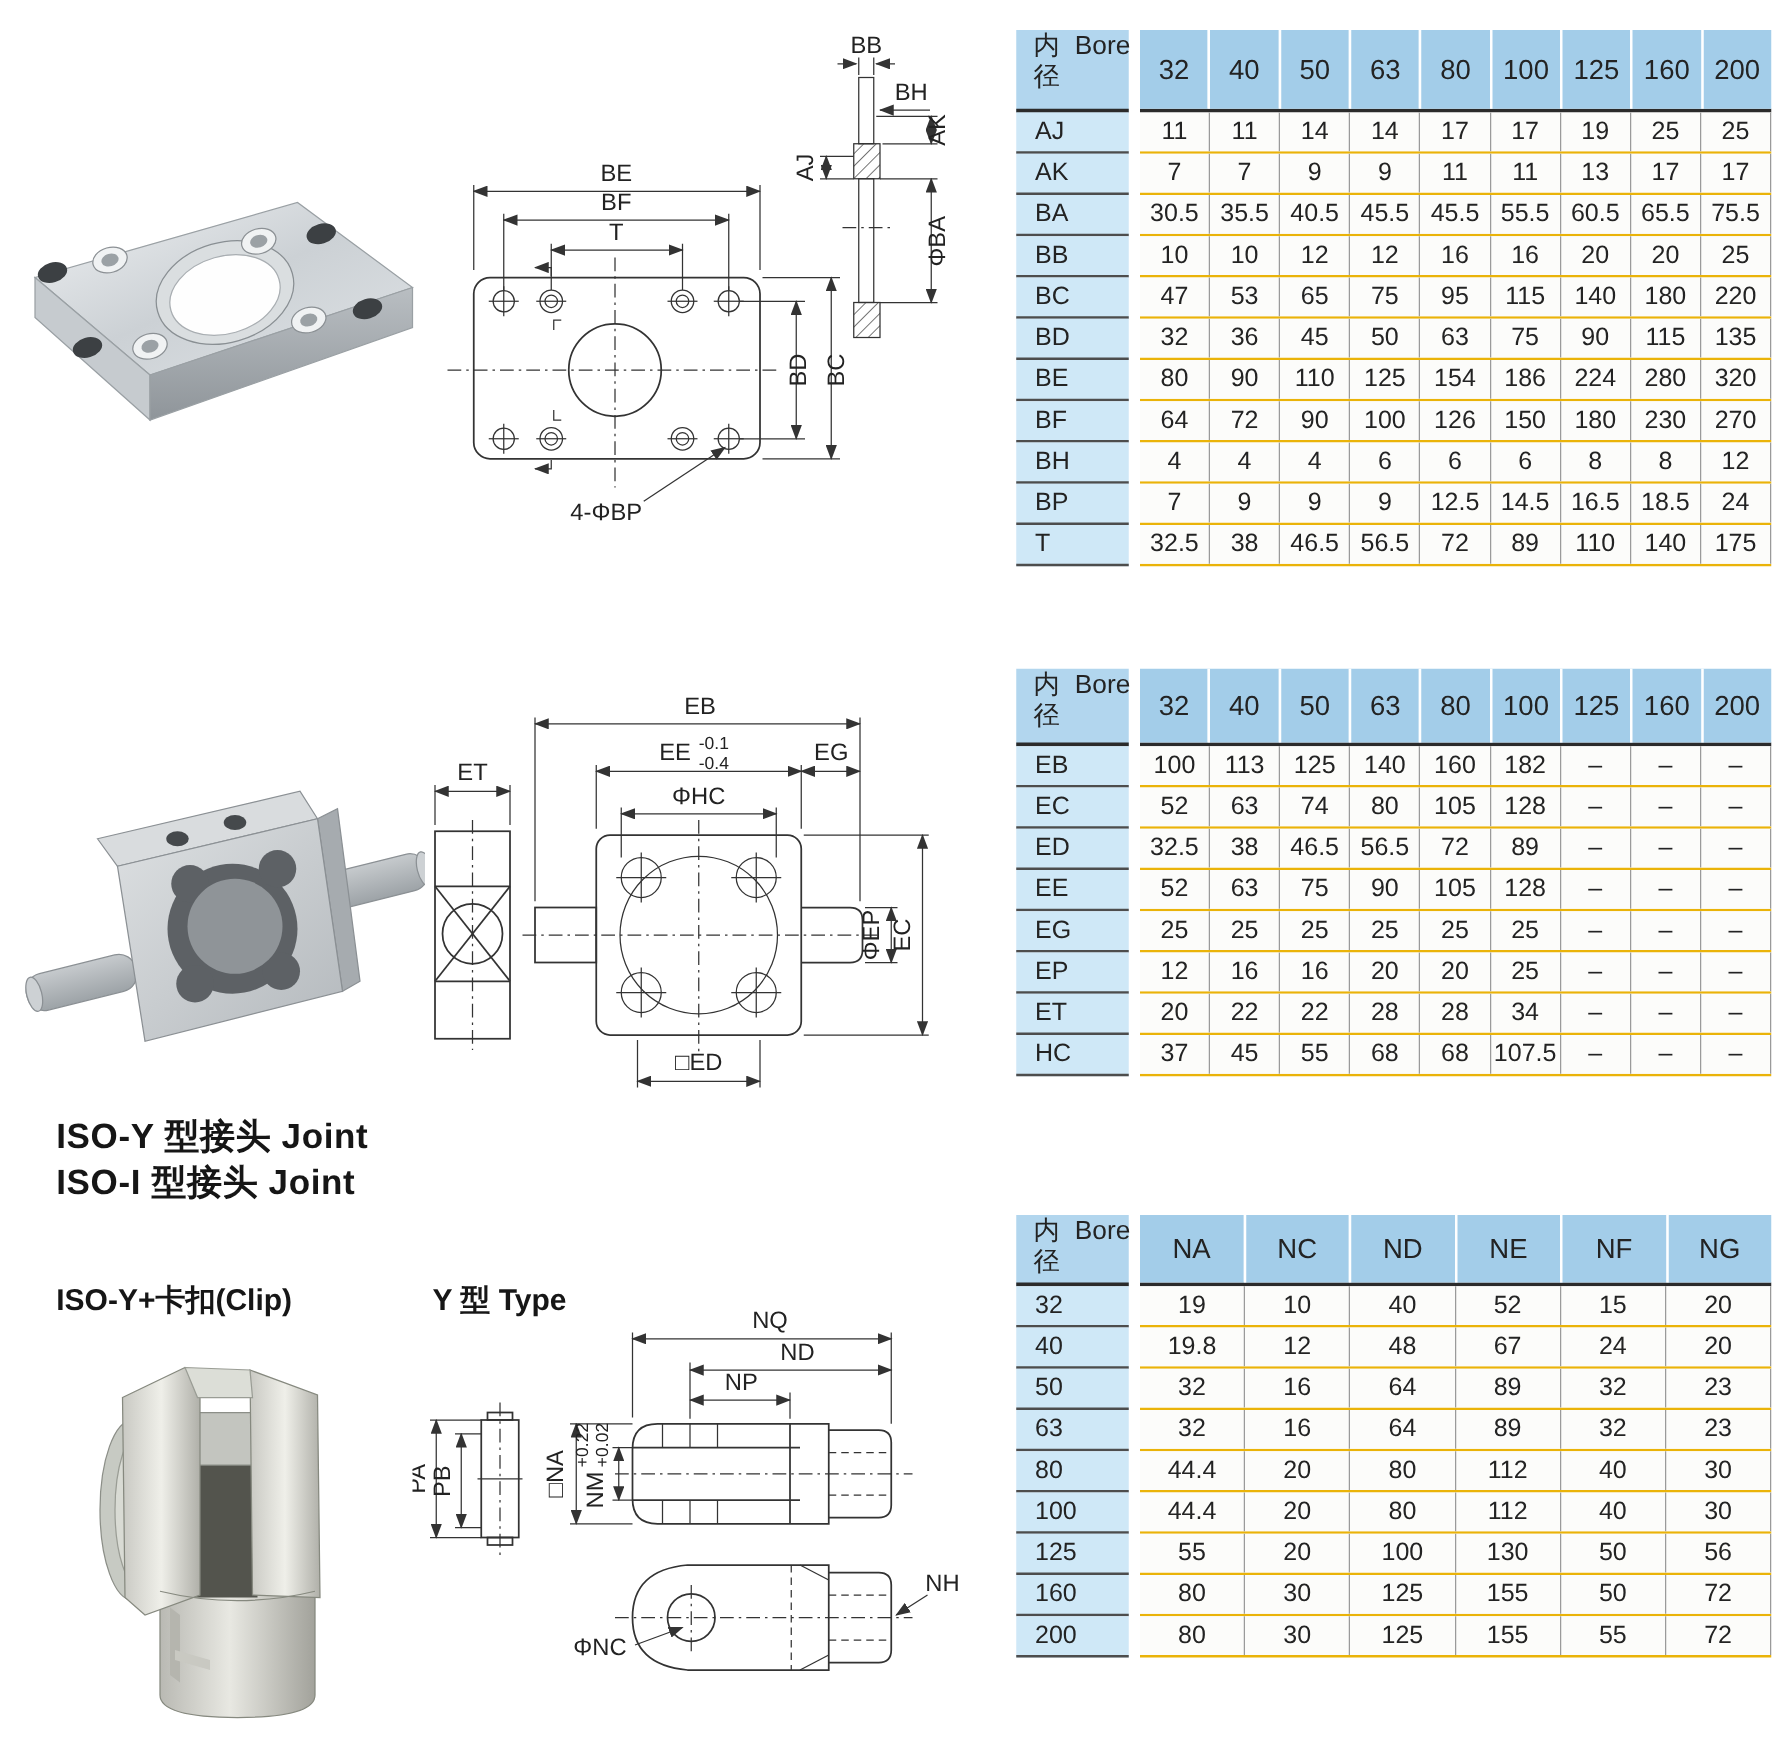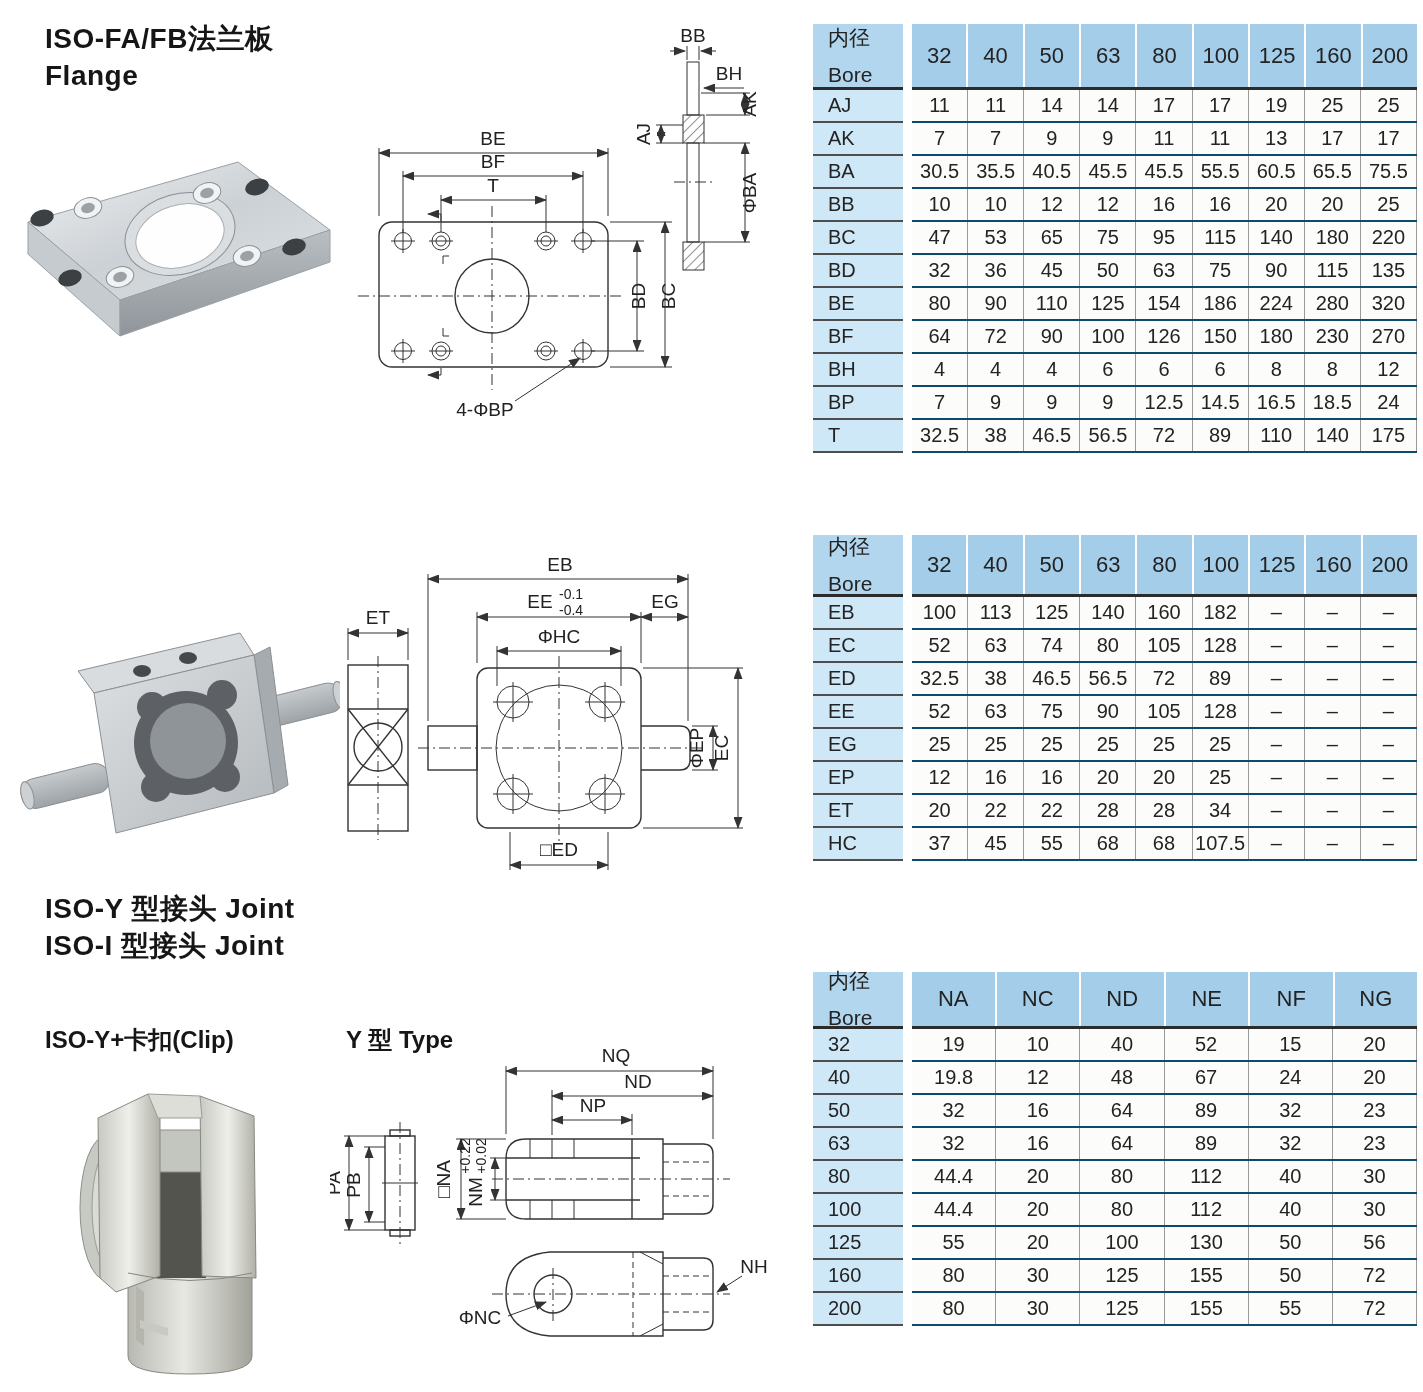--- a/index.html
+++ b/index.html
@@ -10,23 +10,23 @@
   .title{position:absolute;left:45px;font-size:28px;font-weight:600;color:#161616;line-height:37px;letter-spacing:.5px;}
   .sublabel{position:absolute;font-size:24px;font-weight:600;color:#161616;}
 
   
   .tbl{position:absolute;left:813px;width:604px;display:flex;flex-direction:column;}
   .trow{display:flex;height:33px;}
   .trow.head{height:66px;}
   #tbl-trunnion .trow.head{height:62px;}
   #tbl-joint .trow.head{height:57px;}
   .cell-label{width:90px;flex:none;background:#cfe8f7;display:flex;align-items:center;padding-left:15px;font-size:20px;border-bottom:2px solid #4d4d4d;box-sizing:border-box;color:#232323;}
-  .trow.head .cell-label{background:#b2d6ee;flex-direction:column;justify-content:center;align-items:flex-start;line-height:25px;font-size:21px;border-bottom:3px solid #2b2b2b;gap:12px;}
+  .trow.head .cell-label{background:#b2d6ee;flex-direction:row;justify-content:center;align-items:flex-start;line-height:25px;font-size:21px;border-bottom:3px solid #2b2b2b;gap:12px;}
   .tgap{width:9px;flex:none;}
-  .cells{flex:1;display:flex;border-bottom:2px solid #0c4a6e;box-sizing:border-box;}
+  .cells{flex:1;display:flex;border-bottom:2px solid #eab308;box-sizing:border-box;}
   .trow.head .cells{border-bottom:3px solid #2b2b2b;}
   .cell{flex:1;display:flex;align-items:center;justify-content:center;font-size:20px;background:#fcfcfa;border-left:1px solid #9a9a9a;box-sizing:border-box;color:#232323;}
   .cells .cell:first-child{border-left:none;}
   .cells .cell:last-child{border-right:1px solid #9a9a9a;}
   .trow.head .cell{background:#a3cde9;border-left:2px solid #ffffff;border-right:none;font-size:22px;}
   .trow.head .cells .cell:first-child{border-left:none;}
 
   
   .draw{position:absolute;}
   .draw line,.draw path,.draw rect,.draw circle,.draw ellipse,.draw polyline{vector-effect:none;}
@@ -39,24 +39,20 @@
   .dims{font-size:14px;fill:#222;}
 
   
   .photo{position:absolute;}
 </style>
 </head>
 <body>
 
 <div class="page">
 
-  <div class="title" style="top:20px;">
-    <div>ISO-FA/FB法兰板</div>
-    <div>Flange</div>
-  </div>
 
   <svg class="photo" style="left:10px;top:150px;" width="330" height="245" viewBox="0 0 330 245">
     <defs>
       <linearGradient id="pg1" x1="0" y1="0" x2="1" y2="1">
         <stop offset="0" stop-color="#eef0f2"></stop>
           <stop offset=".5" stop-color="#ccd1d5"></stop>
           <stop offset="1" stop-color="#dfe3e6"></stop>
       </linearGradient>
       <linearGradient id="pg2" x1="0" y1="0" x2="0" y2="1">
         <stop offset="0" stop-color="#b9bec2"></stop>

